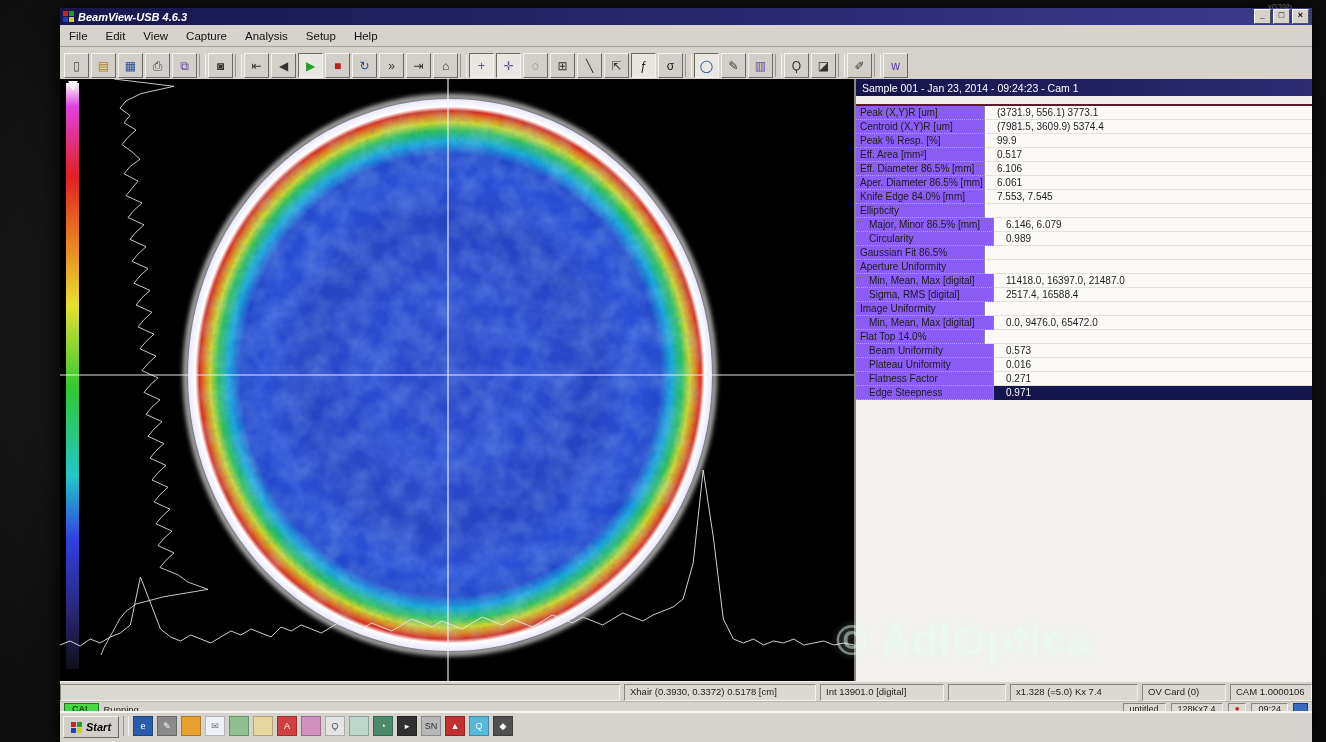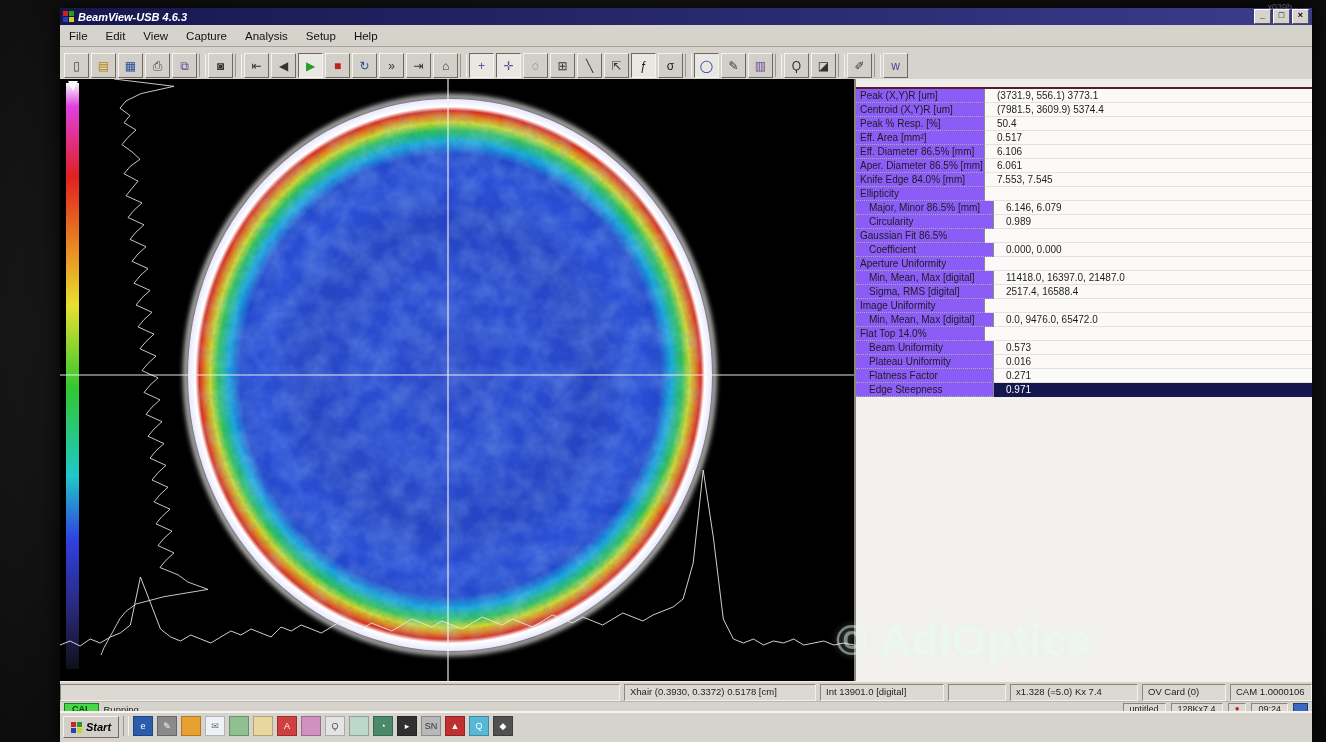--- a/index.html
+++ b/index.html
@@ -312,36 +312,37 @@
 
         <polyline id="profile-left" points="54,0.0 114,7.3 81,14.6 66,21.9 60,29.2 70,36.5 64,43.7 76,51.0 68,58.3 62,65.6 72,72.9 80,80.2 70,87.5 64,94.8 78,102.1 72,109.4 66,116.7 82,123.9 74,131.2 68,138.5 84,145.8 76,153.1 70,160.4 86,167.7 78,175.0 72,182.3 88,189.6 80,196.9 74,204.2 90,211.4 82,218.7 76,226.0 92,233.3 84,240.6 78,247.9 94,255.2 86,262.5 80,269.8 96,277.1 88,284.4 82,291.6 98,298.9 90,306.2 84,313.5 100,320.8 92,328.1 86,335.4 102,342.7 94,350.0 88,357.3 104,364.6 96,371.8 90,379.1 106,386.4 98,393.7 92,401.0 108,408.3 100,415.6 94,422.9 110,430.2 102,437.5 96,444.8 112,452.1 104,459.3 98,466.6 114,473.9 106,481.2 100,488.5 118,495.8 128,503.1 148,510.4 104,517.7 76,525.0 66,532.3 60,539.5 56,546.8 52,554.1 48,561.4 44,568.7 41,576.0" fill="none" stroke="#e6e6e6" stroke-width="1" opacity="0.85"></polyline>
         <polyline id="profile-bottom" points="0.0,566 10.1,562 20.1,567 30.2,560 40.2,564 50.3,558 60.3,554 70.4,546 80.4,498 90.5,524 100.5,550 110.6,558 120.6,562 130.7,556 140.7,560 150.8,564 160.8,558 170.9,552 180.9,556 191.0,550 201.0,554 211.1,558 221.1,548 231.2,552 241.2,546 251.3,550 261.3,554 271.4,548 281.4,542 291.5,546 301.5,550 311.6,544 321.6,548 331.7,552 341.7,546 351.8,540 361.8,544 371.9,548 381.9,542 392.0,546 402.0,550 412.1,544 422.1,538 432.2,542 442.2,546 452.3,540 462.3,544 472.4,548 482.4,542 492.5,536 502.5,540 512.6,544 522.6,538 532.7,542 542.7,546 552.8,540 562.8,534 572.9,538 582.9,542 593.0,536 603.0,532 613.1,528 623.1,520 633.2,484 643.2,391 653.3,458 663.3,540 673.4,560 683.4,564 693.5,560 703.5,566 713.6,562 723.6,564 733.7,560 743.7,566 753.8,564 763.8,562 773.9,566 783.9,564 794.0,566" fill="none" stroke="#e6e6e6" stroke-width="1" opacity="0.9"></polyline>
 
         <line id="xhair-v" x1="388" y1="0" x2="388" y2="603" stroke="#f2f2f2" stroke-width="1.2" opacity="0.95"></line>
         <line id="xhair-h" x1="0" y1="296" x2="794" y2="296" stroke="#f2f2f2" stroke-width="1.2" opacity="0.95"></line>
       </svg>
     </div>
 
     <div class="panel">
+      <div class="panel-header">Sample 001 - Jan 23, 2014 - 09:24:23 - Cam 1</div>
       <div class="panel-sub"></div>
       <div class="ptable">
 
           <div class="prow">
             <span class="plabel">Peak (X,Y)R [um]</span>
             <span class="pvalue">(3731.9, 556.1) 3773.1</span>
           </div>
 
           <div class="prow">
             <span class="plabel">Centroid (X,Y)R [um]</span>
             <span class="pvalue">(7981.5, 3609.9) 5374.4</span>
           </div>
 
           <div class="prow">
             <span class="plabel">Peak % Resp. [%]</span>
-            <span class="pvalue">50.4</span>
+            <span class="pvalue">99.9</span>
           </div>
 
           <div class="prow">
             <span class="plabel">Eff. Area [mm²]</span>
             <span class="pvalue">0.517</span>
           </div>
 
 
           <div class="prow">
             <span class="plabel">Eff. Diameter 86.5% [mm]</span>
@@ -371,24 +372,20 @@
           <div class="prow indent">
             <span class="plabel">Circularity</span>
             <span class="pvalue">0.989</span>
           </div>
 
           <div class="prow section">
             <span class="plabel">Gaussian Fit 86.5%</span>
             <span class="pvalue"></span>
           </div>
 
-          <div class="prow indent">
-            <span class="plabel">Coefficient</span>
-            <span class="pvalue">0.000, 0.000</span>
-          </div>
 
           <div class="prow section">
             <span class="plabel">Aperture Uniformity</span>
             <span class="pvalue"></span>
           </div>
 
           <div class="prow indent">
             <span class="plabel">Min, Mean, Max [digital]</span>
             <span class="pvalue">11418.0, 16397.0, 21487.0</span>
           </div>

